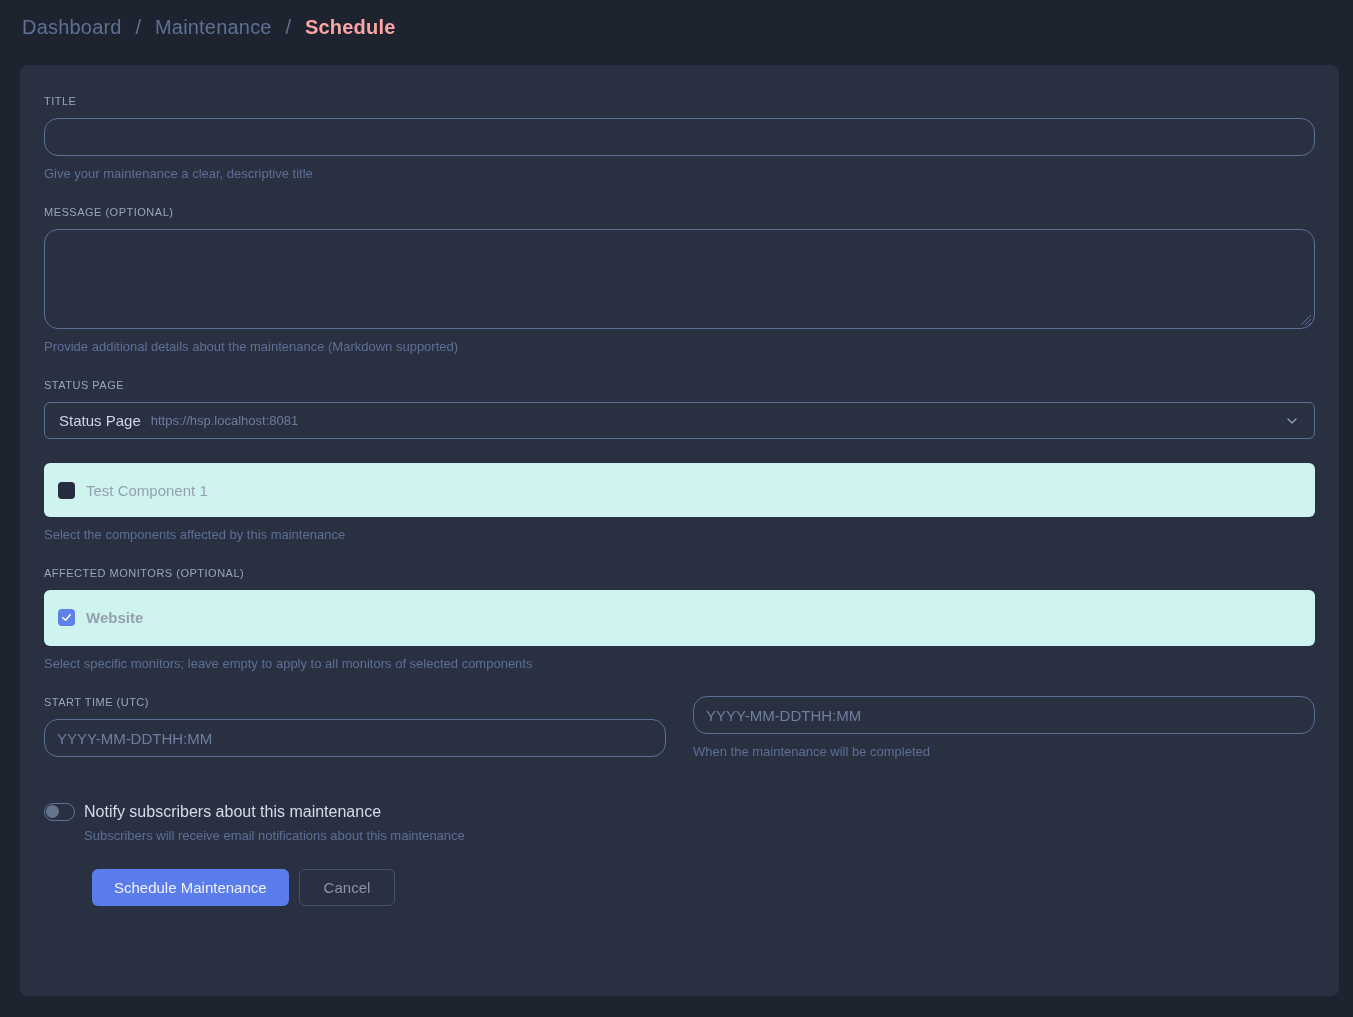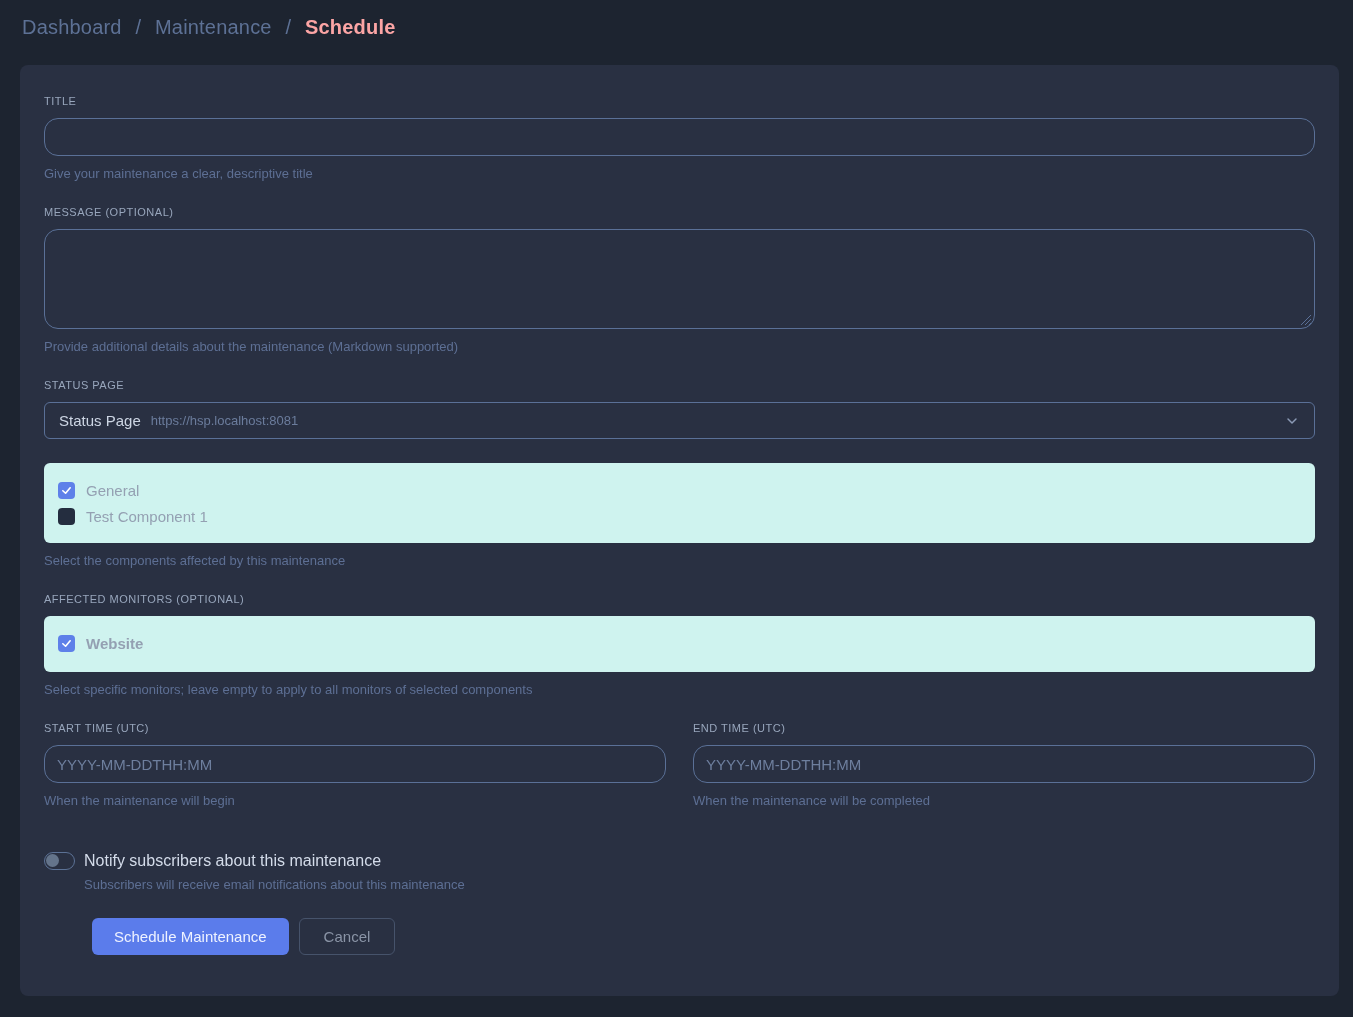--- a/index.html
+++ b/index.html
@@ -206,28 +206,20 @@
       <span class="select-chevron">
         <svg width="16" height="16" viewBox="0 0 24 24" fill="none">
           <polyline points="6,9 12,15 18,9" stroke="#8b9ab5" stroke-width="2.2" stroke-linecap="round" stroke-linejoin="round"></polyline>
         </svg>
       </span>
     </div>
   </div>
 
   <div class="group">
     <div class="check-list">
-  <label class="check-row">
-    <span class="checkbox checked">
-      <svg width="11" height="11" viewBox="0 0 24 24" fill="none">
-        <polyline points="4,12.5 10,18 20,6" stroke="#ffffff" stroke-width="3.5" stroke-linecap="round" stroke-linejoin="round"></polyline>
-      </svg>
-    </span>
-    <span class="check-label">General</span>
-  </label>
 
   <label class="check-row">
     <span class="checkbox">
       
     </span>
     <span class="check-label">Test Component 1</span>
   </label>
 </div>
     <div class="helper">Select the components affected by this maintenance</div>
   </div>
@@ -244,24 +236,22 @@
     <span class="check-label">Website</span>
   </label>
 </div>
     <div class="helper">Select specific monitors; leave empty to apply to all monitors of selected components</div>
   </div>
 
   <div class="time-row">
     <div class="time-col">
       <label class="field-label">START TIME (UTC)</label>
       <input class="text-input" type="text" placeholder="YYYY-MM-DDTHH:MM" style="">
-      <div class="helper">When the maintenance will begin</div>
     </div>
     <div class="time-col">
-      <label class="field-label">END TIME (UTC)</label>
       <input class="text-input" type="text" placeholder="YYYY-MM-DDTHH:MM" style="">
       <div class="helper">When the maintenance will be completed</div>
     </div>
   </div>
 
   <div class="notify-block">
     <div class="notify-top">
       <div class="toggle">
         <div class="toggle-knob"></div>
       </div>

